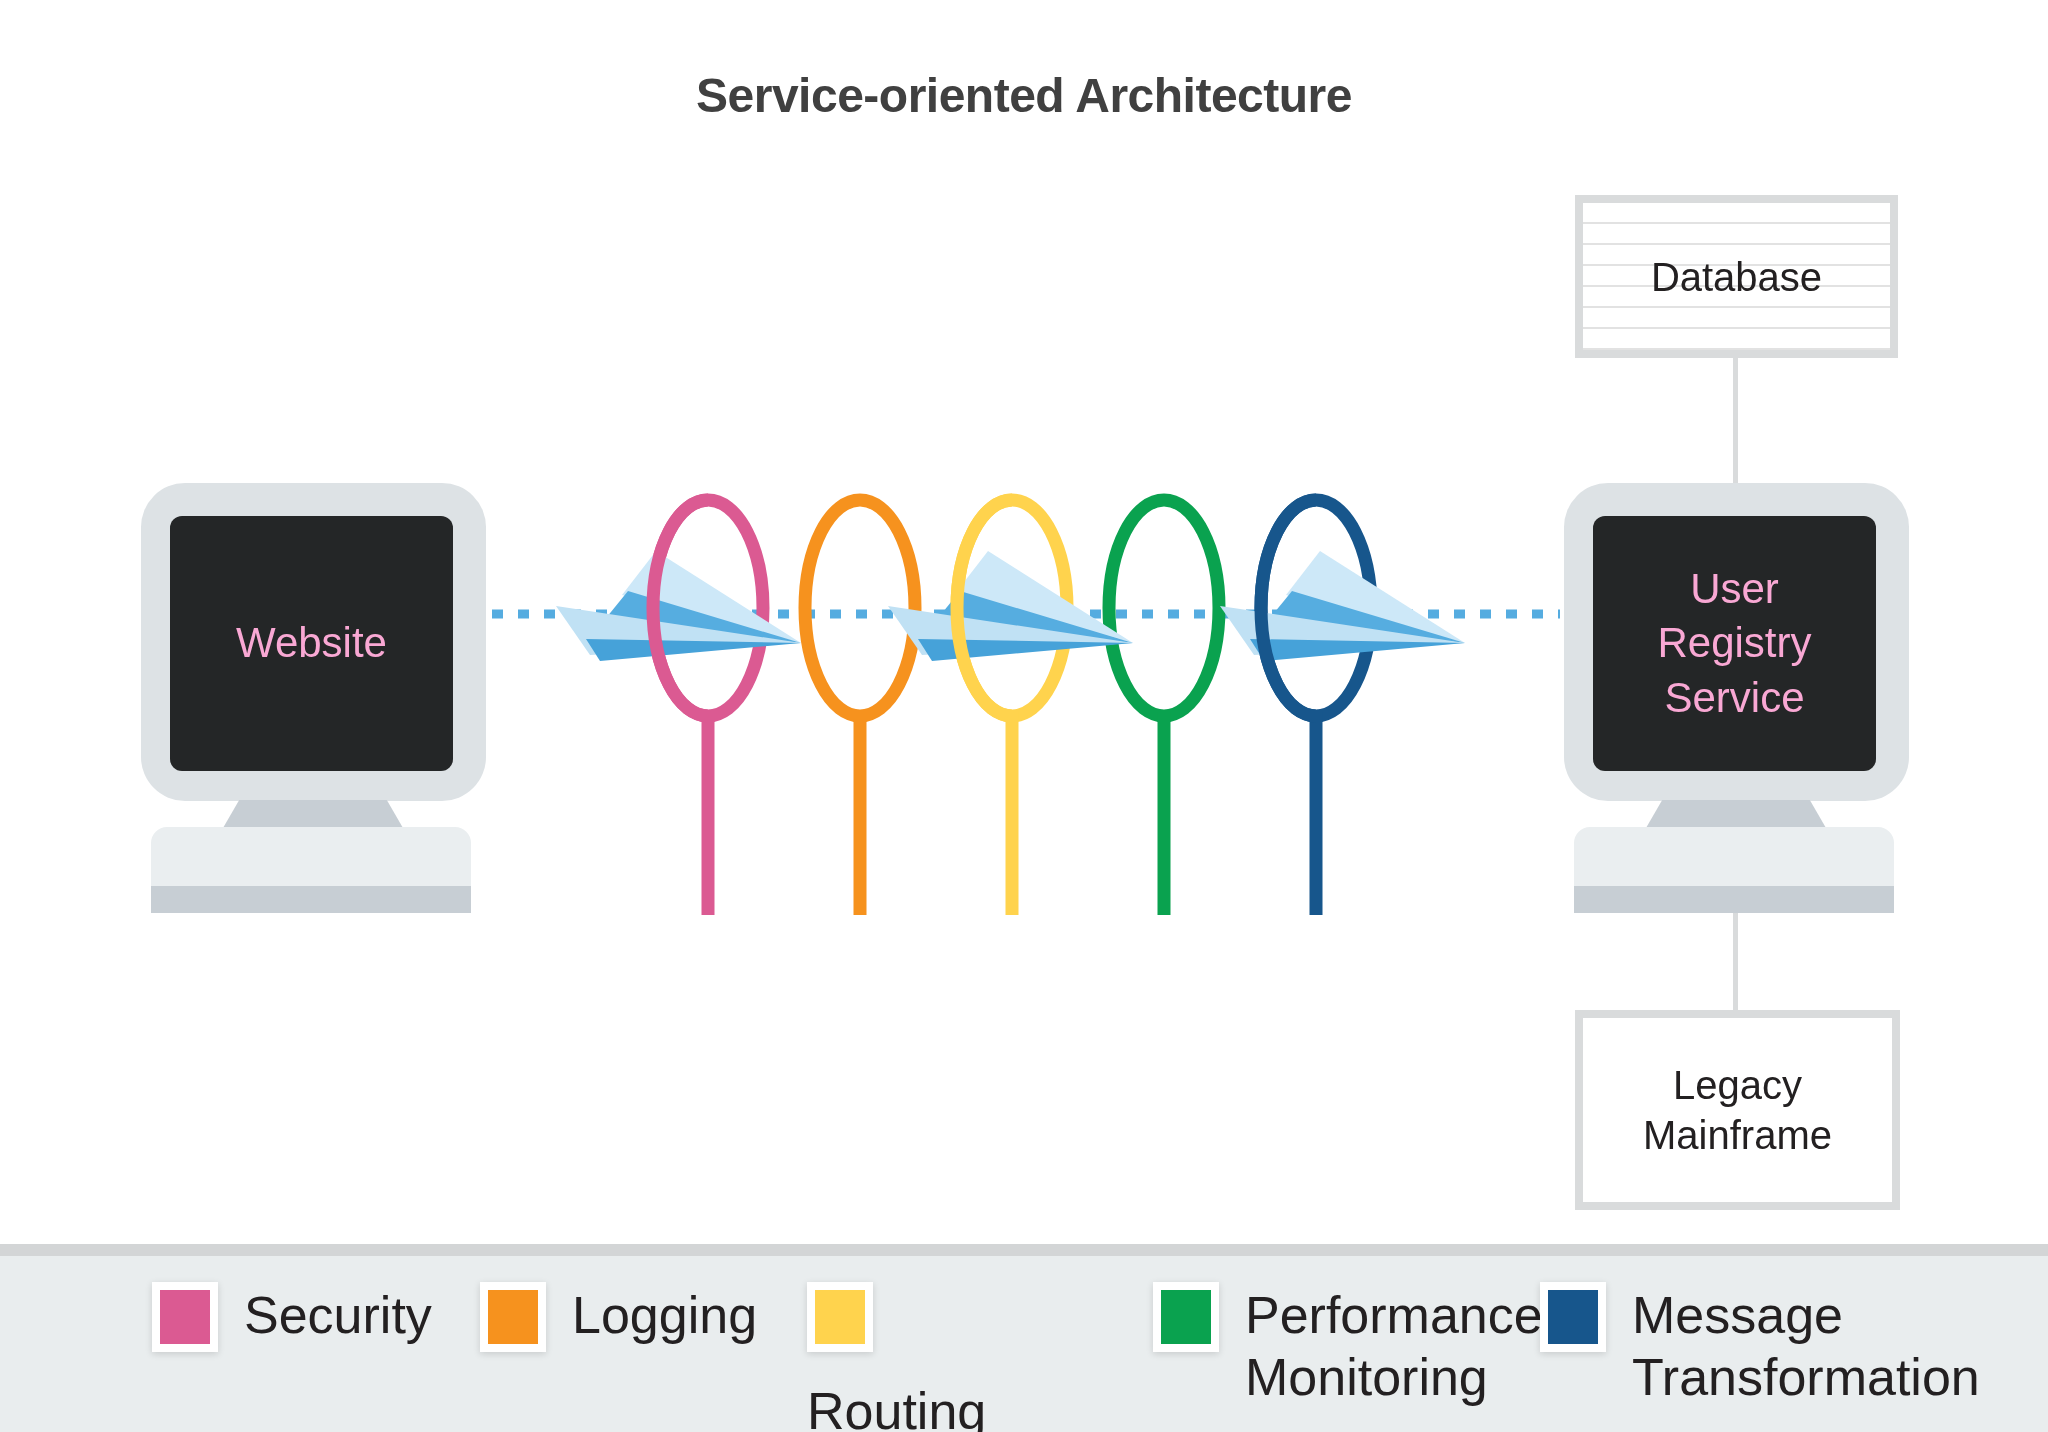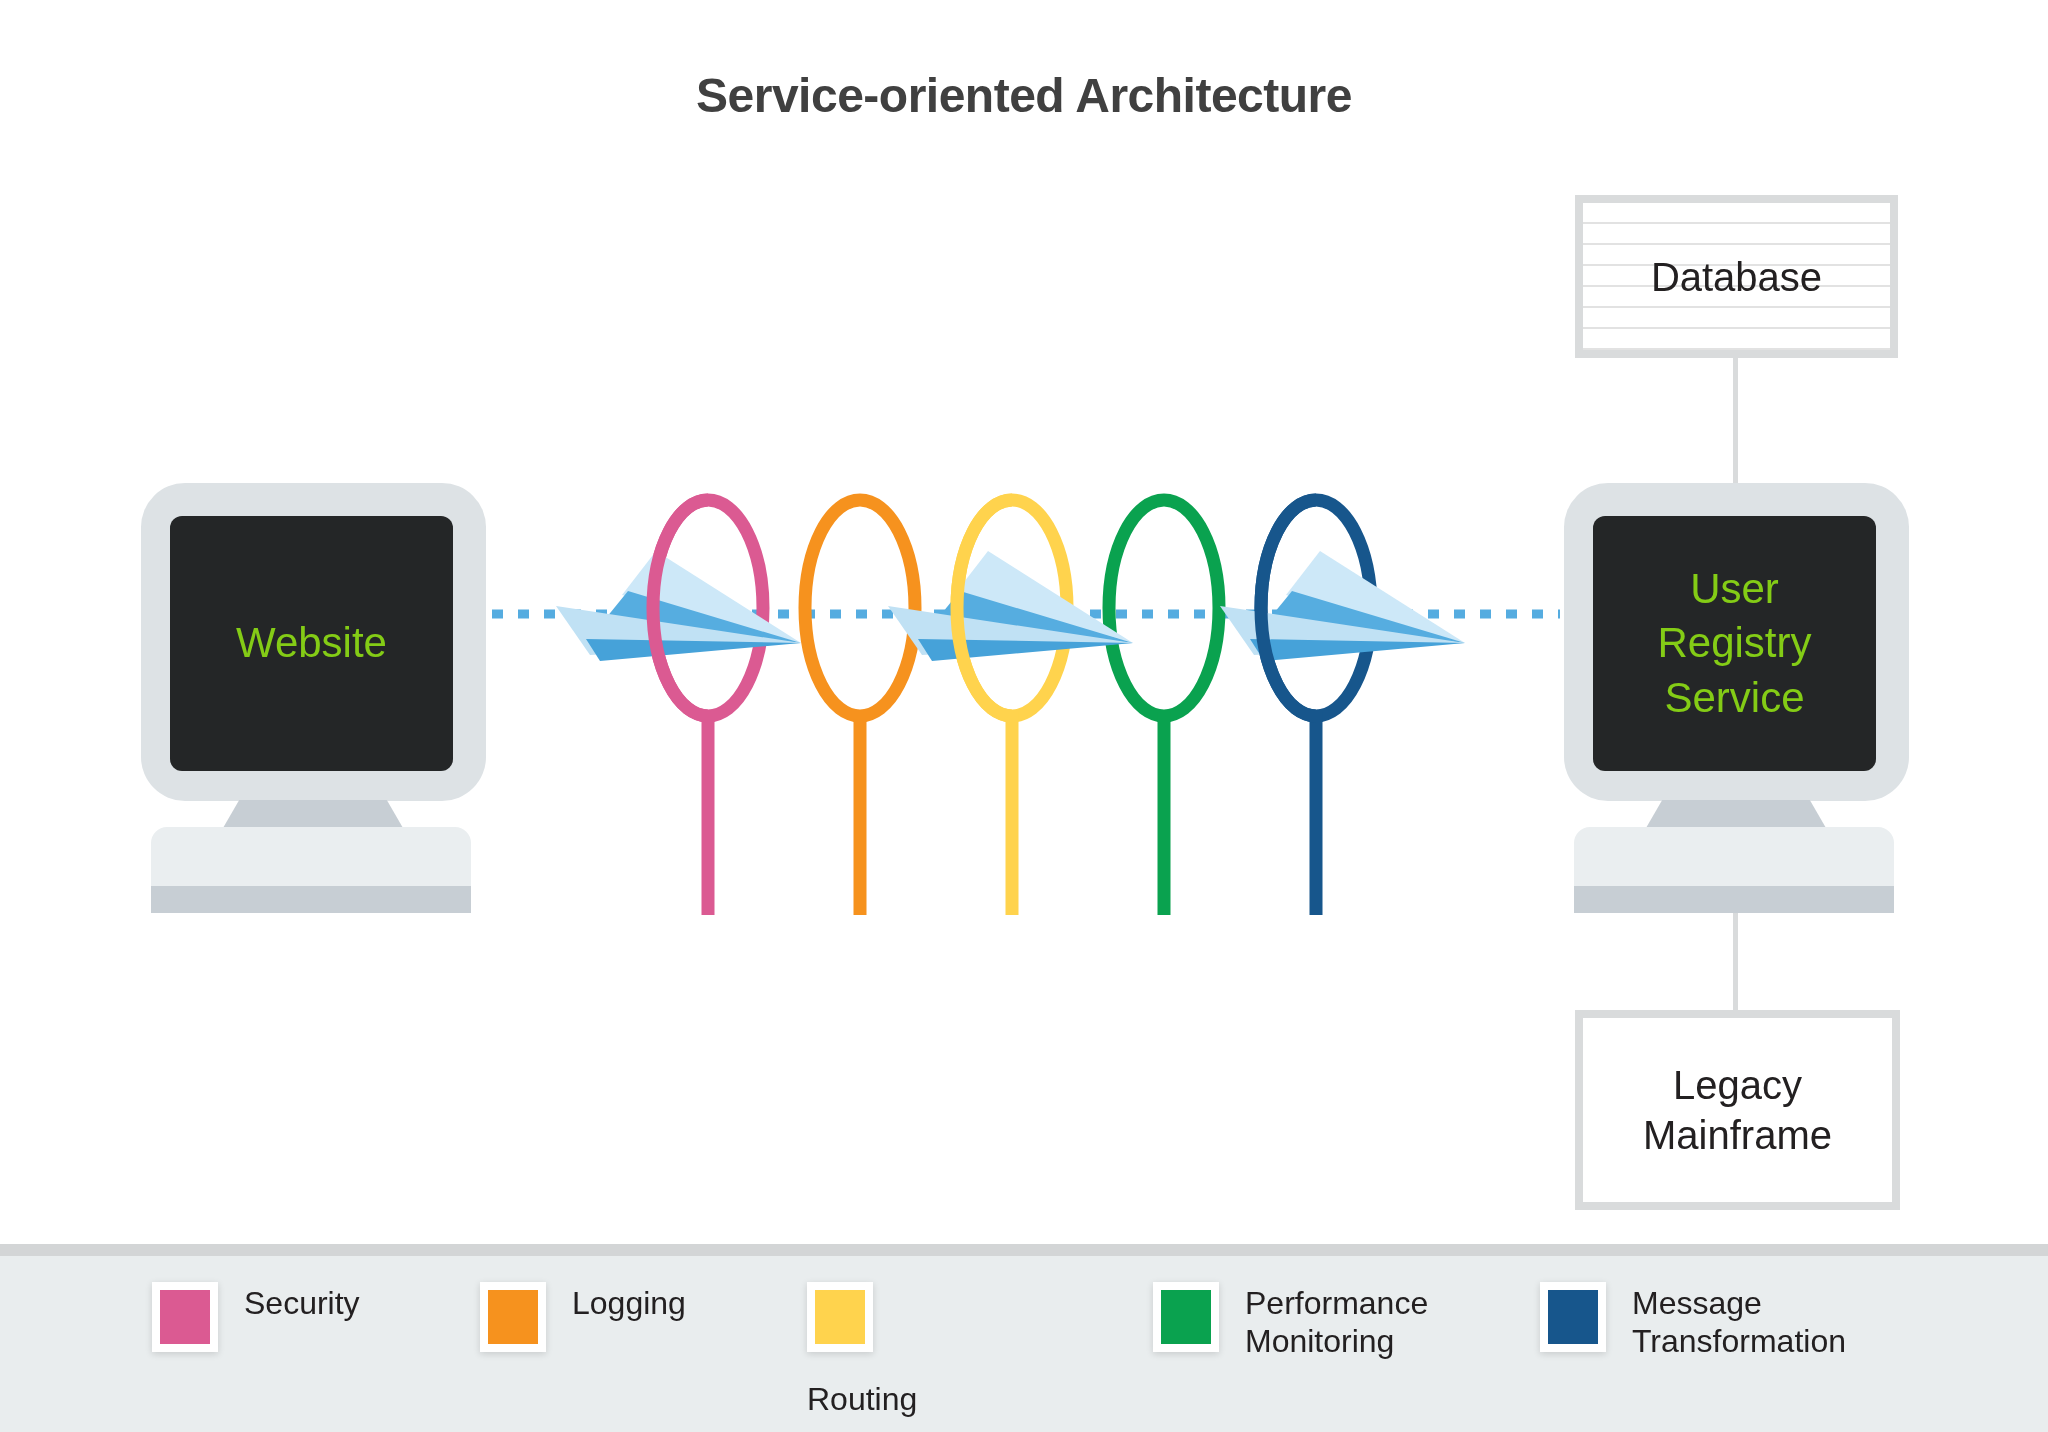--- a/index.html
+++ b/index.html
@@ -9,21 +9,21 @@
   }
   .abs{position:absolute;}
   .diagram-title{
     left:0;top:68px;width:2048px;text-align:center;
     font-size:48px;font-weight:bold;letter-spacing:-0.5px;color:#404040;
   }
   
   .monitor-body{background:#DDE2E5;border-radius:44px;}
   .monitor-screen{
     background:#242627;border-radius:12px;display:flex;align-items:center;justify-content:center;
-    color:#84cc16;font-size:42px;line-height:1.3;text-align:center;white-space:pre-line;
+    color:#f9a8d4;font-size:42px;line-height:1.3;text-align:center;white-space:pre-line;
   }
   .monitor-neck{background:#C7CED4;clip-path:polygon(9% 0,91% 0,100% 100%,0 100%);}
   .monitor-base{background:#EAEEF0;border-radius:16px 16px 0 0;}
   .base-strip{position:absolute;left:0;right:0;bottom:0;height:27px;background:#C7CED4;}
   
   .node-box{
     border:8px solid #D9DBDC;background:#ffffff;display:flex;align-items:center;justify-content:center;
     font-size:40px;line-height:1.25;text-align:center;white-space:pre-line;color:#232021;box-sizing:border-box;
   }
   .db-box{
@@ -34,21 +34,21 @@
   .flow-svg{position:absolute;left:0;top:0;}
   
   .legend-band{left:0;top:1244px;width:2048px;height:188px;background:#E9EDEE;}
   .legend-band-top{position:absolute;left:0;top:0;width:100%;height:12px;background:#D3D5D6;}
   .legend-item{position:absolute;top:38px;display:flex;align-items:flex-start;gap:26px;}
   .legend-swatch{
     width:66px;height:70px;background:#ffffff;box-sizing:border-box;padding:8px;
     box-shadow:0 2px 7px rgba(0,0,0,0.14);flex:0 0 auto;
   }
   .legend-swatch-inner{width:100%;height:100%;}
-  .legend-label{font-size:32px;line-height:1.2;white-space:pre-line;color:#232021;padding-top:2px;}
+  .legend-label{font-size:52px;line-height:1.2;white-space:pre-line;color:#232021;padding-top:2px;}
 </style>
 </head>
 <body>
 
 <div class="canvas">
 
   <div class="abs diagram-title">Service-oriented Architecture</div>
 
   <div class="abs node-box db-box" style="left:1575px;top:195px;width:323px;height:163px;">
     <span>Database</span>

